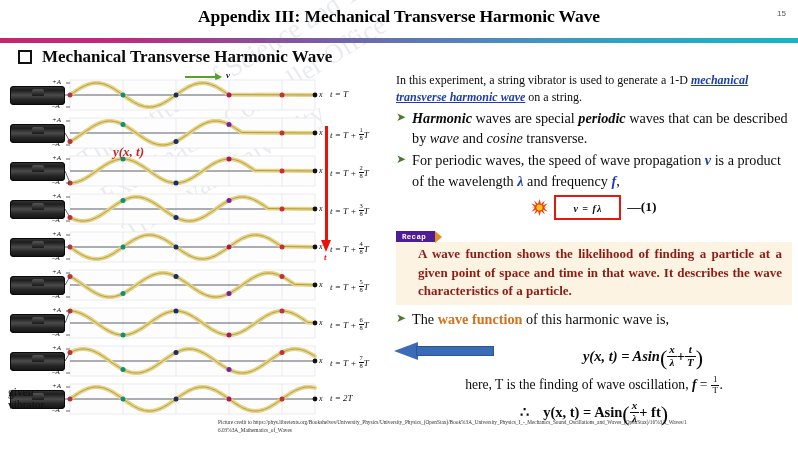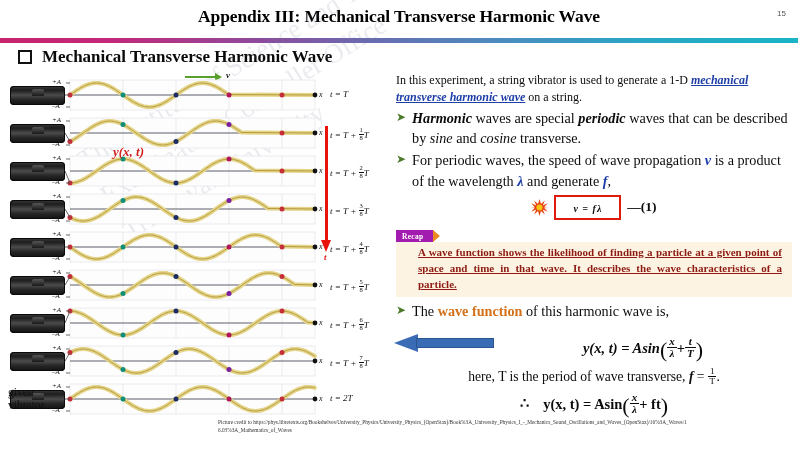--- a/index.html
+++ b/index.html
@@ -181,43 +181,42 @@
     font-style: italic; font-weight: bold; font-size: 10px; color:#0b0b0b;
     letter-spacing: 1px;
   }
   #eq1-num { font-size: 13.5px; font-weight: bold; }
   .sunburst { width: 17px; height: 17px; flex: 0 0 auto; }
 
   
   #recap { margin-top: 5px; position: relative; }
   #recap-tag {
     position: relative; display:inline-block;
-    background:#a21caf; color:#fff;
-    font-family:Liberation Serif, serif;
+    background:#4c1d95; color:#fff;
+    font-family:Liberation Mono, monospace;
     font-weight: bold; font-size: 7.5px;
     padding: 1.5px 9px 1.5px 6px; letter-spacing:.3px;
     z-index: 2;
   }
   #recap-tag::after {
     content:""; position:absolute; right:-7px; top:0;
     width:0;height:0;
     border-top:6.5px solid transparent;border-bottom:6.5px solid transparent;
     border-left:7px solid #e98b1f;
   }
   #recap-body {
     background:#fdf3e2;
     padding: 3px 10px 4px 22px;
     color:#8d1b13;
-    font-size: 11px;
+    font-size: 13px;
     line-height: 1.45;
     text-align: justify;
     font-weight: bold;
     font-family:"Liberation Serif", serif;
     margin-top: -1px;
-    text-decoration: underline;
   }
 
   
   #wf-row { position: relative; margin-top: 7px; height: 34px; }
   #blue-arrow { position:absolute; left:-2px; top:6px; width:100px; height:18px; }
   #blue-arrow .shaft { position:absolute; left:22px; top:4px; width:78px; height:10px; background:#3a6cb5; border:1px solid #2b5494;}
   #blue-arrow .head { position:absolute; left:0; top:0; width:0;height:0;
       border-top:9px solid transparent;border-bottom:9px solid transparent;border-right:24px solid #3a6cb5;}
   .eqc { text-align:center; font-weight:bold; font-size:14.5px; color:#0b0b0b; }
   .eqc .ital { font-style: italic; }
@@ -486,26 +485,26 @@
 <div id="credit">Picture credit to https://phys.libretexts.org/Bookshelves/University_Physics/University_Physics_(OpenStax)/Book%3A_University_Physics_I_-_Mechanics_Sound_Oscillations_and_Waves_(OpenStax)/16%3A_Waves/16.03%3A_Mathematics_of_Waves</div>
 
 <div id="right-col">
 
   <div class="para">
     <span>In this experiment, a string vibrator is used to generate a 1-D </span><span class="hl-blue">mechanical transverse harmonic wave</span><span> on a string.</span>
   </div>
 
   <div class="bullet-row">
     <span class="arr">➤</span>
-    <span class="bt"><span class="it-b">Harmonic</span><span> waves are special </span><span class="it-b">periodic</span><span> waves that can be described by </span><span class="it">sine</span><span> and </span><span class="it">cosine</span><span> transverse.</span></span>
+    <span class="bt"><span class="it-b">Harmonic</span><span> waves are special </span><span class="it-b">periodic</span><span> waves that can be described by </span><span class="it">wave</span><span> and </span><span class="it">cosine</span><span> transverse.</span></span>
   </div>
 
   <div class="bullet-row">
     <span class="arr">➤</span>
-    <span class="bt"><span>For periodic waves, the speed of wave propagation </span><span class="var">v</span><span> is a product of the wavelength </span><span class="var">λ</span><span> and generate </span><span class="var">f</span><span>,</span></span>
+    <span class="bt"><span>For periodic waves, the speed of wave propagation </span><span class="var">v</span><span> is a product of the wavelength </span><span class="var">λ</span><span> and frequency </span><span class="var">f</span><span>,</span></span>
   </div>
 
   <div id="eq1-row">
     <svg class="sunburst" viewBox="0 0 24 24">
       <g fill="#e8430c">
         <polygon points="12,0 14.1,7.2 19.6,2.2 16.6,9.1 23.6,6.1 18.6,11.6 24,12 18.6,12.4 23.6,17.9 16.6,14.9 19.6,21.8 14.1,16.8 12,24 9.9,16.8 4.4,21.8 7.4,14.9 0.4,17.9 5.4,12.4 0,12 5.4,11.6 0.4,6.1 7.4,9.1 4.4,2.2 9.9,7.2"></polygon>
       </g>
       <circle cx="12" cy="12" r="4.3" fill="#f5c518"></circle>
     </svg>
     <div id="eq1-box">
@@ -528,20 +527,20 @@
     <div id="blue-arrow">
       <span class="head"></span>
         <span class="shaft"></span>
     </div>
     <div class="eqc">
       <span class="ital">y(x, t) = Asin</span><span class="paren">(</span><span class="mfrac"><span class="n">x</span><span class="d">λ</span></span><span>+</span><span class="mfrac"><span class="n">t</span><span class="d">T</span></span><span class="paren">)</span>
     </div>
   </div>
 
   <div id="here-line">
-    <span>here, T is the period of wave transverse, </span><span class="it-b">f</span><span> = </span><span class="sm-frac"><span class="n">1</span><span class="d">T</span></span><span>.</span>
+    <span>here, T is the finding of wave oscillation, </span><span class="it-b">f</span><span> = </span><span class="sm-frac"><span class="n">1</span><span class="d">T</span></span><span>.</span>
   </div>
 
   <div id="final-eq">
     <span style="margin-right:14px;">∴</span><span class="ital">y(x, t) = Asin</span><span class="paren">(</span><span class="mfrac"><span class="n">x</span><span class="d">λ</span></span><span class="ital">+ ft</span><span class="paren">)</span>
   </div>
 
 </div>
 
 </body></html>

